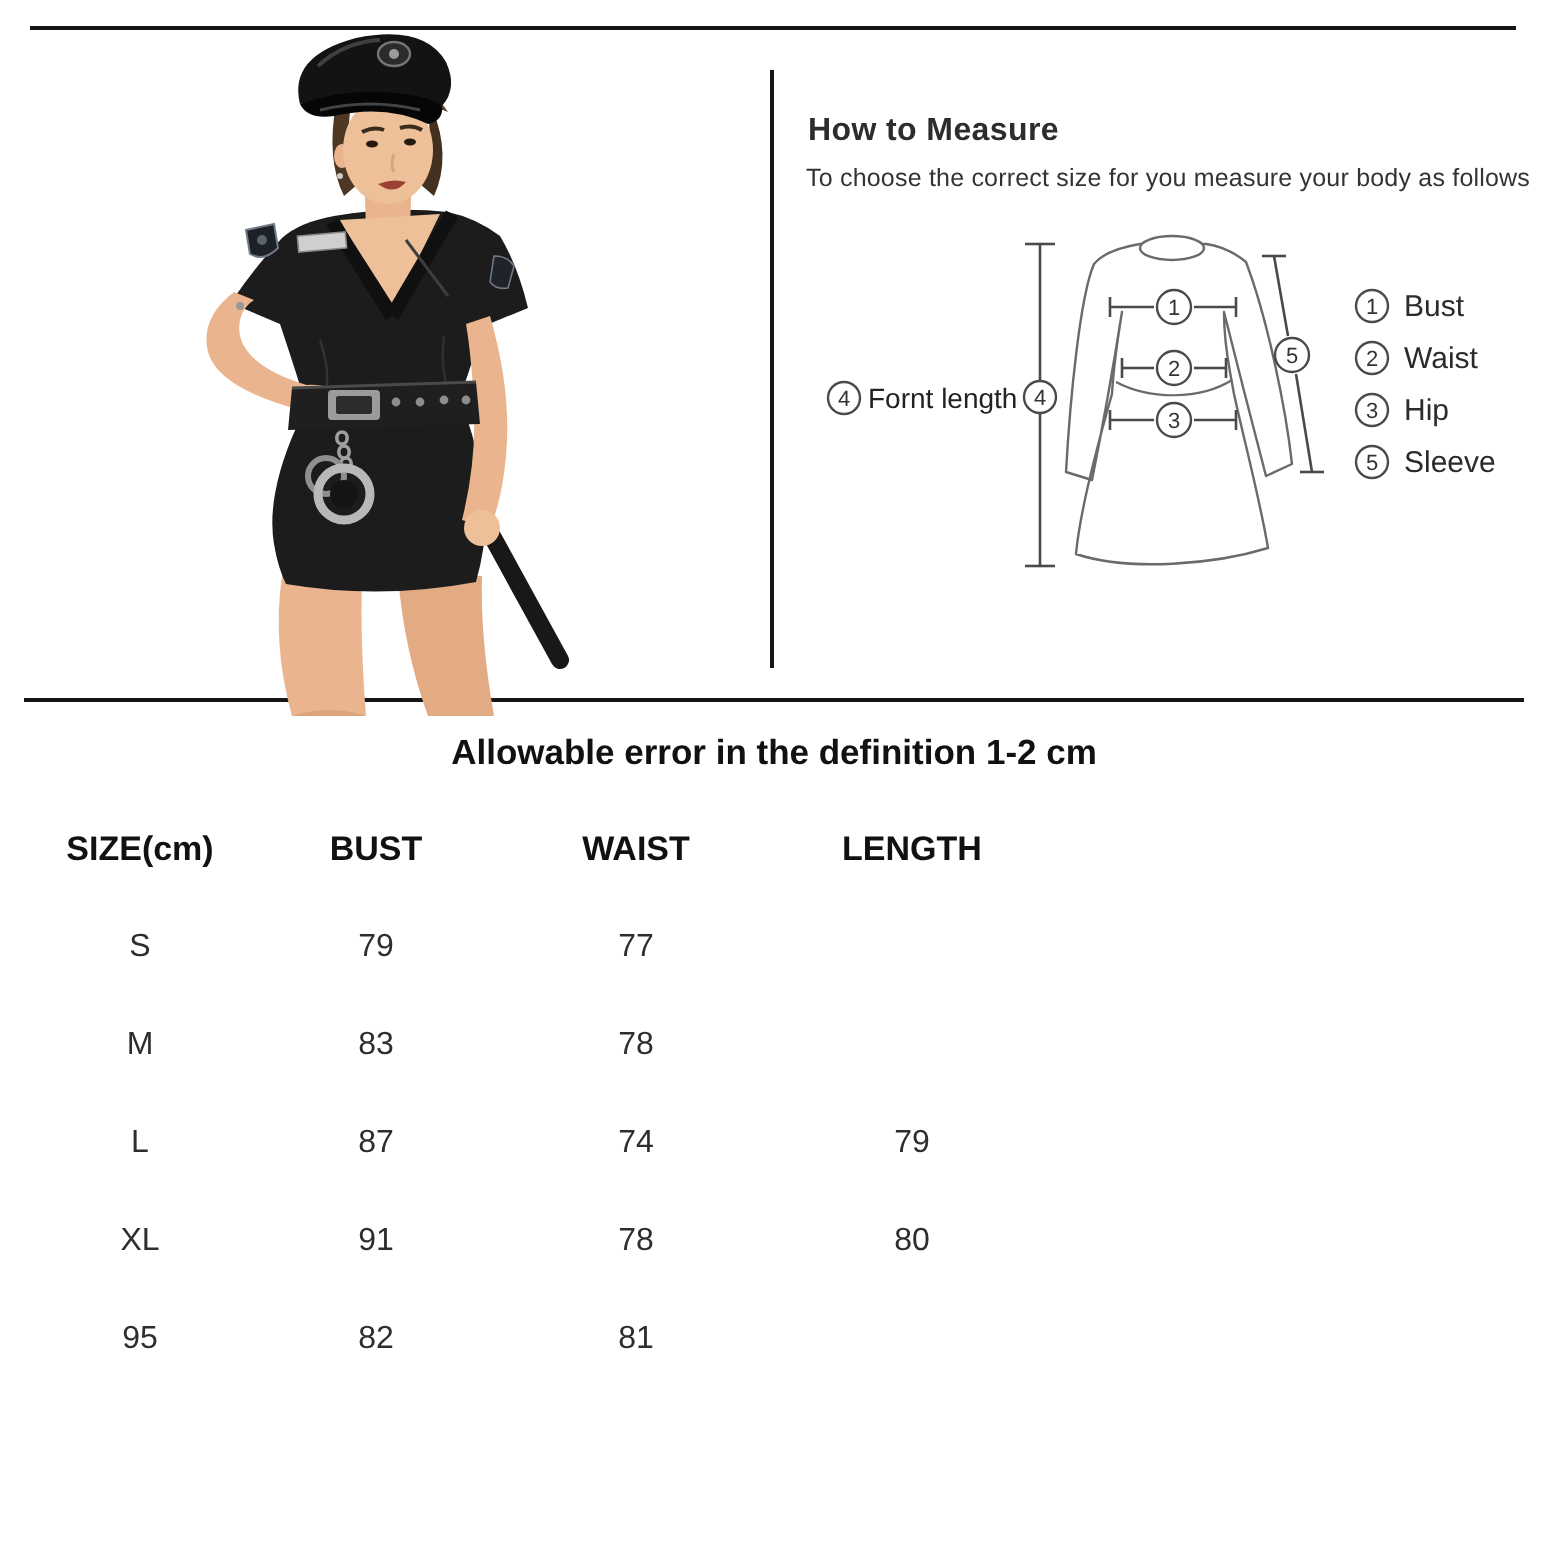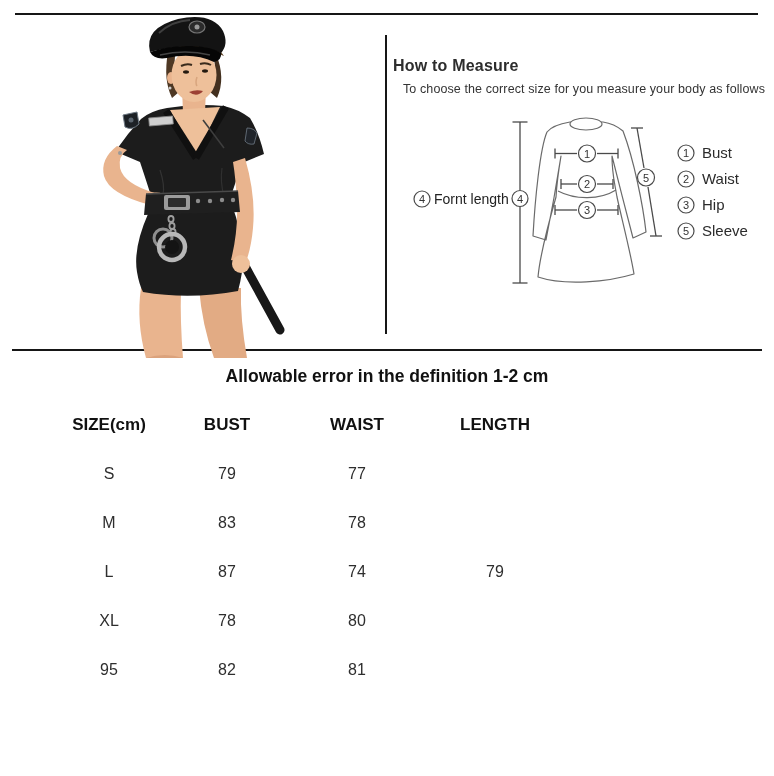--- a/index.html
+++ b/index.html
@@ -6,32 +6,32 @@
   .page{
     position:relative;width:774px;height:776px;background:#ffffff;overflow:hidden;
     font-family:"Liberation Sans", sans-serif;color:#1a1a1a;
   }
   .rule{position:absolute;background:#161616;}
   .rule.top{left:15px;top:13px;width:743px;height:2px;}
   .rule.bottom{left:12px;top:349px;width:750px;height:2px;z-index:1;}
   .rule.vert{left:385px;top:35px;width:2px;height:299px;}
   .model-photo{position:absolute;left:0;top:0;width:380px;height:362px;z-index:2;}
   .measure-title{
-    position:absolute;left:393px;top:57px;font-size:16px;font-weight:700;color:#2d2d2d;letter-spacing:0.2px;
+    position:absolute;left:404px;top:57px;font-size:16px;font-weight:700;color:#2d2d2d;letter-spacing:0.2px;
   }
   .measure-subtitle{
     position:absolute;left:403px;top:82px;font-size:12.5px;color:#333;letter-spacing:0.1px;
   }
   .measure-diagram{position:absolute;left:395px;top:100px;width:379px;height:250px;}
   .size-note{
     position:absolute;left:0;top:366px;width:774px;text-align:center;
     font-size:17.5px;font-weight:700;color:#111;
   }
   .size-table{position:absolute;left:0;top:400px;width:512px;}
-  .tr{display:grid;grid-template-columns:140px 96px 164px 112px;height:49px;padding-left:39px;}
+  .tr{display:grid;grid-template-columns:140px 96px 164px 112px;height:49px;}
   .td{display:flex;align-items:center;justify-content:center;font-size:16px;color:#2e2e2e;}
   .tr.head .td{font-weight:700;font-size:17px;color:#111;}
   svg text{font-family:"Liberation Sans", sans-serif;}
   .diag-stroke{stroke:#4a4a4a;stroke-width:1.3;fill:none;}
   .marker-circle{fill:#ffffff;stroke:#4a4a4a;stroke-width:1.2;}
   .marker-num{font-size:11px;fill:#333;text-anchor:middle;}
   .legend-label{font-size:15px;fill:#2b2b2b;}
   .fl-label{font-size:14px;fill:#222;}
 </style>
 </head>
@@ -236,20 +236,21 @@
       <div class="td">78</div>
     </div>
     <div class="tr">
       <div class="td">L</div>
       <div class="td">87</div>
       <div class="td">74</div>
       <div class="td">79</div>
     </div>
     <div class="tr">
       <div class="td">XL</div>
+      <div class="td">91</div>
       <div class="td">78</div>
       <div class="td">80</div>
     </div>
     <div class="tr">
       <div class="td">95</div>
       <div class="td">82</div>
       <div class="td">81</div>
     </div>
   </div>
 

